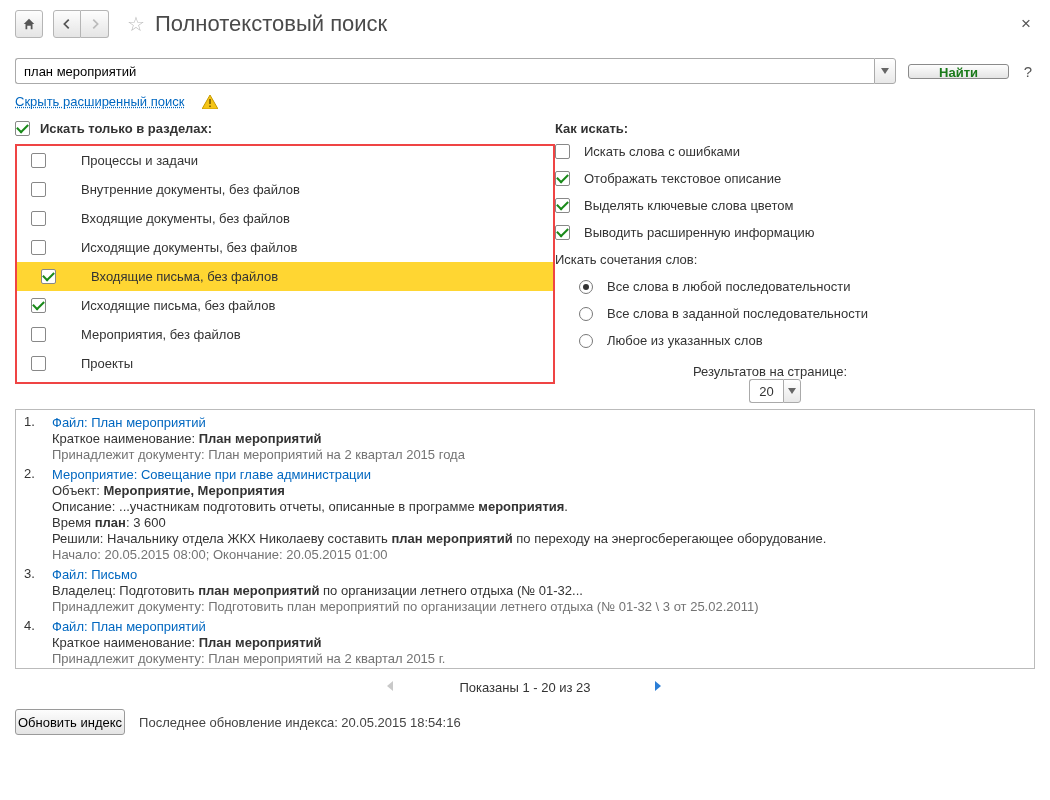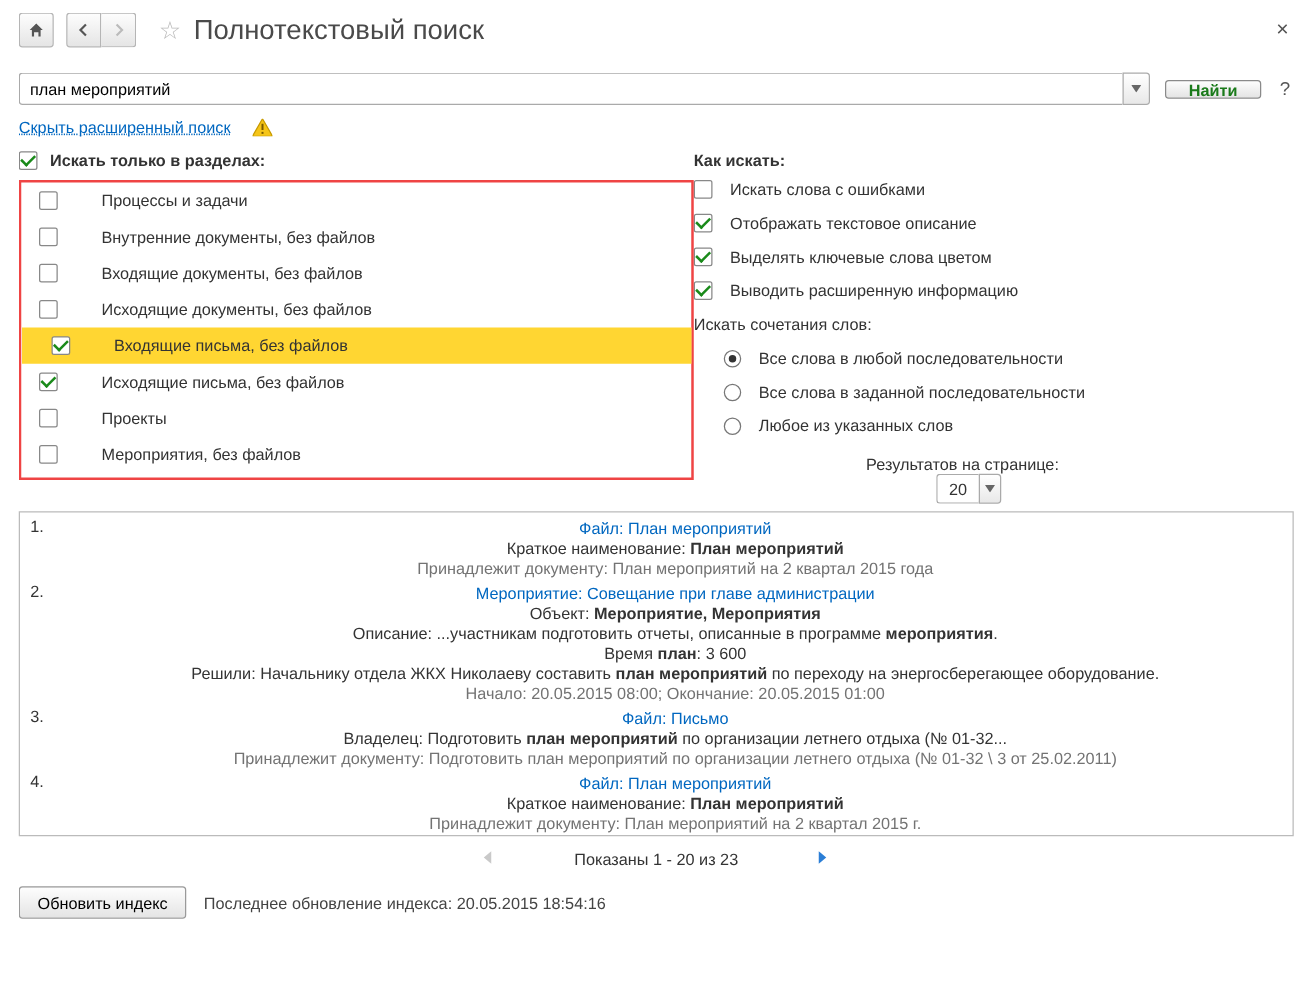--- a/index.html
+++ b/index.html
@@ -40,21 +40,21 @@
   .search-input-wrap { flex:1; display:flex; }
   .search-input {
     flex:1; height:26px; border:1px solid #aaa; border-right:none;
     padding: 0 8px; font-size:13px; border-radius:3px 0 0 3px;
   }
   .search-dd {
     width:22px; height:26px; border:1px solid #aaa; background:linear-gradient(#fff,#e8e8e8);
     border-radius:0 3px 3px 0; display:flex; align-items:center; justify-content:center; cursor:pointer;
   }
   .find-btn {
-    margin-left:12px; height:15px; padding:0 18px; border:1px solid #8a8a8a;
+    margin-left:12px; height:15px; padding:0 30px; border:1px solid #8a8a8a;
     background:linear-gradient(#fdfdfd,#e4e4e4); border-radius:3px; font-weight:bold;
     color:#1a7a1a; cursor:pointer; font-size:13px;
   }
   .help-q { margin-left:12px; font-size:15px; color:#555; cursor:pointer; width:14px; text-align:center; }
 
   .adv-row { display:flex; align-items:center; margin-bottom:12px; }
   .adv-link { color:#0067c0; text-decoration:underline dotted; cursor:pointer; }
   .warn-ic { margin-left:18px; display:inline-flex; }
 
   .two-col { display:flex; margin-bottom:6px; }
@@ -98,32 +98,32 @@
     margin-left:10px; display:flex; align-items:center;
   }
   .pp-val { border:1px solid #aaa; height:24px; width:34px; display:flex; align-items:center; justify-content:center; border-right:none; border-radius:3px 0 0 3px; }
   .pp-btn { border:1px solid #aaa; height:24px; width:18px; background:linear-gradient(#fff,#e8e8e8); border-radius:0 3px 3px 0; display:flex; align-items:center; justify-content:center; cursor:pointer;}
 
   .results-box {
     border:1px solid #bbb; height:260px; overflow-y:auto; padding:4px 6px; margin-top:2px;
   }
   .res-item { display:flex; margin-bottom:3px; }
   .res-num { width:30px; text-align:left; padding-left:2px; }
-  .res-body { flex:1;text-align:center; }
+  .res-body { flex:1; }
   .res-title { color:#0067c0; cursor:pointer; }
   .res-line { margin:1px 0; }
   .res-olive { color:#737373; }
   b { font-weight:bold; }
 
   .pager { display:flex; align-items:flex-end; justify-content:center; gap:60px; margin:10px 0 14px; }
   .arrow { width:16px; height:16px; cursor:pointer; }
 
   .footer-row { display:flex; align-items:center; }
   .upd-btn {
-    height:26px; padding:0 14px; border:1px solid #9a9a9a;
+    height:26px; padding:0 2px; border:1px solid #9a9a9a;
     background:linear-gradient(#fdfdfd,#e4e4e4); border-radius:3px; cursor:pointer; font-size:13px;
   }
   .idx-label { margin-left:14px; color:#444; }
 
   .sections-box::-webkit-scrollbar, .results-box::-webkit-scrollbar { width:14px; }
   .sections-box::-webkit-scrollbar-thumb, .results-box::-webkit-scrollbar-thumb { background:#c7c7c7; border-radius:3px; }
   .sections-box::-webkit-scrollbar-track, .results-box::-webkit-scrollbar-track { background:#f0f0f0; }
 </style>
 </head>
 <body>
@@ -215,27 +215,27 @@
         <div class="sec-row">
           <span class="cb-slot">
             <span class="cbx checked"></span>
           </span>
           <span class="sec-text">Исходящие письма, без файлов</span>
         </div>
         <div class="sec-row">
           <span class="cb-slot">
             <span class="cbx"></span>
           </span>
+          <span class="sec-text">Мероприятия, без файлов</span>
+        </div>
+        <div class="sec-row">
+          <span class="cb-slot">
+            <span class="cbx"></span>
+          </span>
           <span class="sec-text">Проекты</span>
-        </div>
-        <div class="sec-row">
-          <span class="cb-slot">
-            <span class="cbx"></span>
-          </span>
-          <span class="sec-text">Мероприятия, без файлов</span>
         </div>
         <div class="sec-row">
           <span class="cb-slot">
             <span class="cbx"></span>
           </span>
           <span class="sec-text">Форум, без файлов</span>
         </div>
       </div>
   </div>
 

